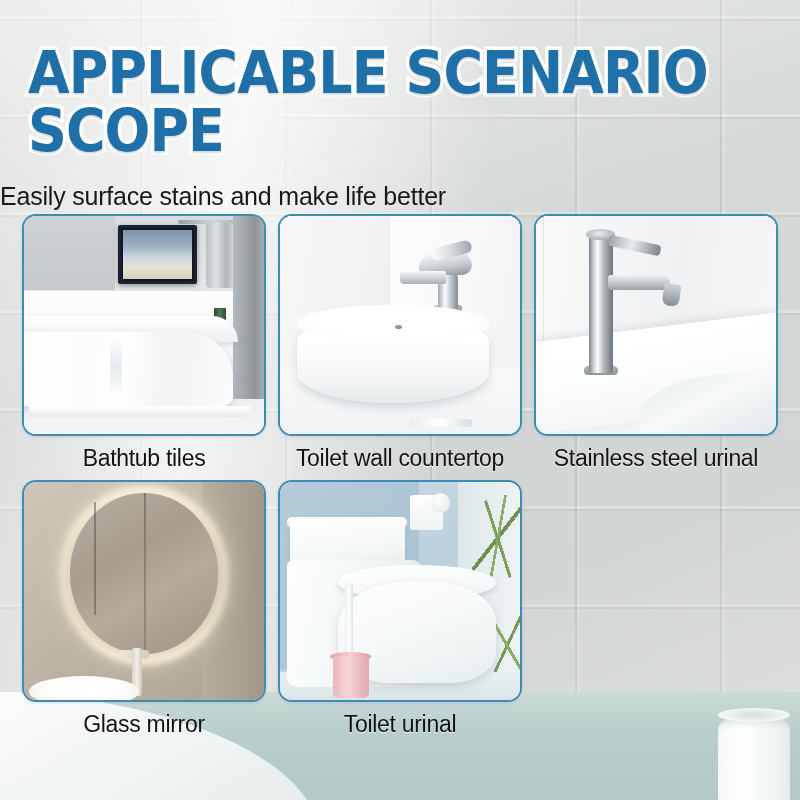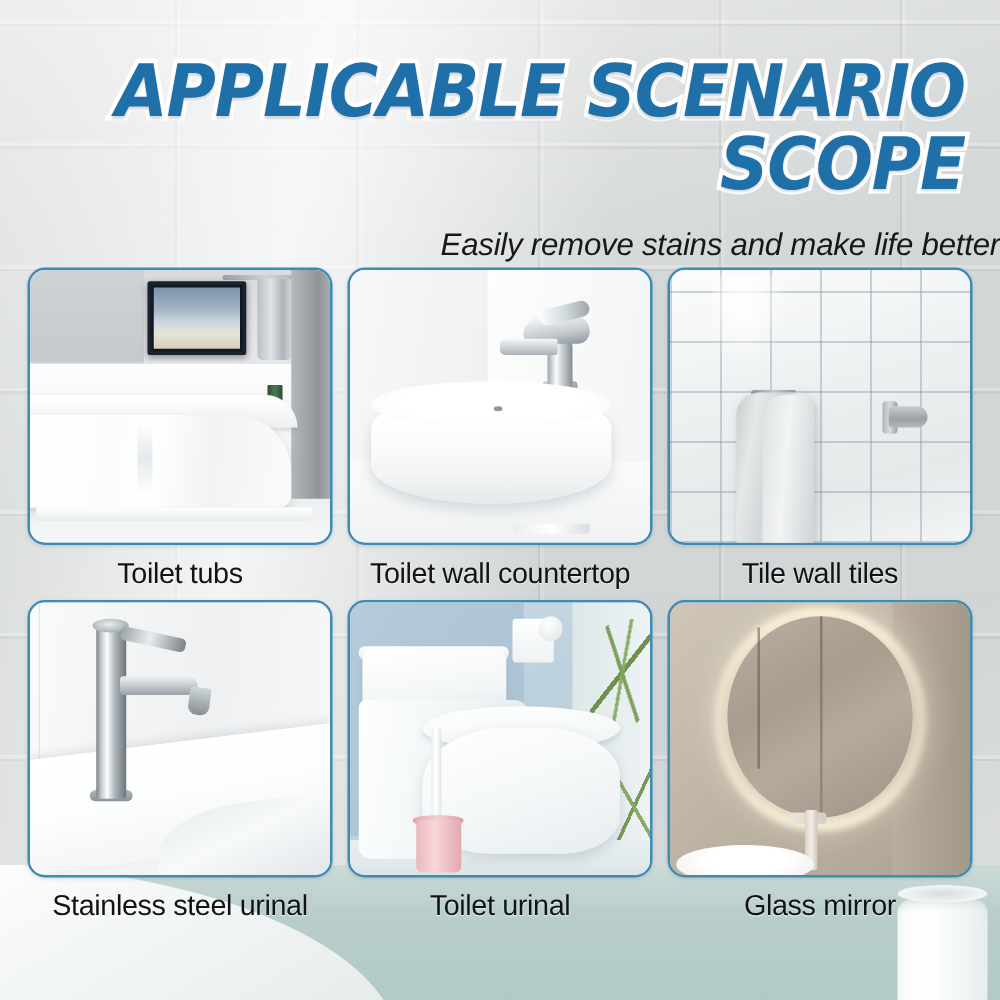--- a/index.html
+++ b/index.html
@@ -55,21 +55,21 @@
     border-radius:10px 10px 16px 16px;
     box-shadow:inset 0 6px 8px -4px #cfdbdb;
   }
   #counter-cup-rim{
     position:absolute; right:10px; bottom:78px; width:72px; height:14px;
     background:radial-gradient(ellipse at 50% 50%, #d6dedd 0%, #eef3f3 60%, #ffffff 100%);
     border-radius:50%;
   }
 
   
-  #heading-wrap{ position:absolute; left:0; right:0; top:44px; text-align:right;font-style:italic; }
+  #heading-wrap{ position:absolute; left:0; right:0; top:44px; text-align:left; }
   #main-title{
     font-family:"DejaVu Sans", sans-serif;
     font-size:58px; line-height:1; font-weight:bold;
     letter-spacing:-1px;
     color:#1f6fa8;
     transform:scaleX(.93);
     -webkit-text-stroke:7px #ffffff;
     paint-order:stroke fill;
     text-shadow:0 2px 2px rgba(120,130,140,.30);
   }
@@ -306,21 +306,21 @@
 <div id="tile-bg"></div>
 
 <div id="counter-surface">
   <div id="counter-sink"></div>
   <div id="counter-cup"></div>
   <div id="counter-cup-rim"></div>
 </div>
 
 <div id="heading-wrap">
   <div id="main-title">APPLICABLE SCENARIO SCOPE</div>
-  <div id="subtitle">Easily remove stains and make life better</div>
+  <div id="subtitle">Easily surface stains and make life better</div>
 </div>
 
 <div id="scenario-grid">
 
   <div class="card">
     <div class="thumb">
       <div class="scene s-bathtub">
         <div class="bt-wallpanel"></div>
         <div class="bt-towelbar"></div>
         <div class="bt-towel"></div>
@@ -330,21 +330,21 @@
         <div class="bt-wall"></div>
         <div class="bt-bottles"></div>
         <div class="bt-rightwall"></div>
         <div class="bt-floor"></div>
         <div class="bt-rim"></div>
         <div class="bt-body"></div>
         <div class="bt-glint"></div>
         <div class="bt-base"></div>
       </div>
     </div>
-    <div class="card-label">Toilet tubs</div>
+    <div class="card-label">Bathtub tiles</div>
   </div>
 
   <div class="card">
     <div class="thumb">
       <div class="scene s-sink">
         <div class="sk-wall-l"></div>
         <div class="sk-wall-r"></div>
         <div class="sk-counter"></div>
         <div class="sk-fau-base"></div>
         <div class="sk-fau-col"></div>
@@ -353,50 +353,53 @@
         <div class="sk-fau-spout"></div>
         <div class="sk-basin"></div>
         <div class="sk-basin-top"></div>
         <div class="sk-hole"></div>
         <div class="sk-item"></div>
       </div>
     </div>
     <div class="card-label">Toilet wall countertop</div>
   </div>
 
-  <div class="card">
-    <div class="thumb">
-      <div class="scene s-tile">
-        <div class="tl-sheen"></div>
-        <div class="tl-hookbar"></div>
-        <div class="tl-towel"></div>
-        <div class="tl-towel2"></div>
-        <div class="tl-hook-plate"></div>
-        <div class="tl-hook"></div>
-      </div>
-    </div>
-    <div class="card-label">Tile wall tiles</div>
-  </div>
 
   <div class="card">
     <div class="thumb">
       <div class="scene s-steel">
         <div class="st-wall"></div>
         <div class="st-wall-edge"></div>
         <div class="st-counter"></div>
         <div class="st-basin"></div>
         <div class="st-foot"></div>
         <div class="st-col"></div>
         <div class="st-cap"></div>
         <div class="st-handle"></div>
         <div class="st-spout"></div>
         <div class="st-spout-tip"></div>
       </div>
     </div>
     <div class="card-label">Stainless steel urinal</div>
+  </div>
+
+  <div class="card">
+    <div class="thumb">
+      <div class="scene s-mirror">
+        <div class="mr-wall-r"></div>
+        <div class="mr-glow"></div>
+        <div class="mr-disc"></div>
+        <div class="mr-reflect-line"></div>
+        <div class="mr-reflect-line2"></div>
+        <div class="mr-tap-arm"></div>
+        <div class="mr-tap"></div>
+        <div class="mr-sink"></div>
+      </div>
+    </div>
+    <div class="card-label">Glass mirror</div>
   </div>
 
   <div class="card">
     <div class="thumb">
       <div class="scene s-toilet">
         <div class="tt-wall-l"></div>
         <div class="tt-wall-r"></div>
         <div class="tt-plant"></div>
         <div class="tt-plant2"></div>
         <div class="tt-floor"></div>
@@ -408,29 +411,13 @@
         <div class="tt-seat"></div>
         <div class="tt-bowl"></div>
         <div class="tt-brush-handle"></div>
         <div class="tt-brush-rim"></div>
         <div class="tt-brush-cup"></div>
       </div>
     </div>
     <div class="card-label">Toilet urinal</div>
   </div>
 
-  <div class="card">
-    <div class="thumb">
-      <div class="scene s-mirror">
-        <div class="mr-wall-r"></div>
-        <div class="mr-glow"></div>
-        <div class="mr-disc"></div>
-        <div class="mr-reflect-line"></div>
-        <div class="mr-reflect-line2"></div>
-        <div class="mr-tap-arm"></div>
-        <div class="mr-tap"></div>
-        <div class="mr-sink"></div>
-      </div>
-    </div>
-    <div class="card-label">Glass mirror</div>
-  </div>
-
 </div>
 
 </body></html>

